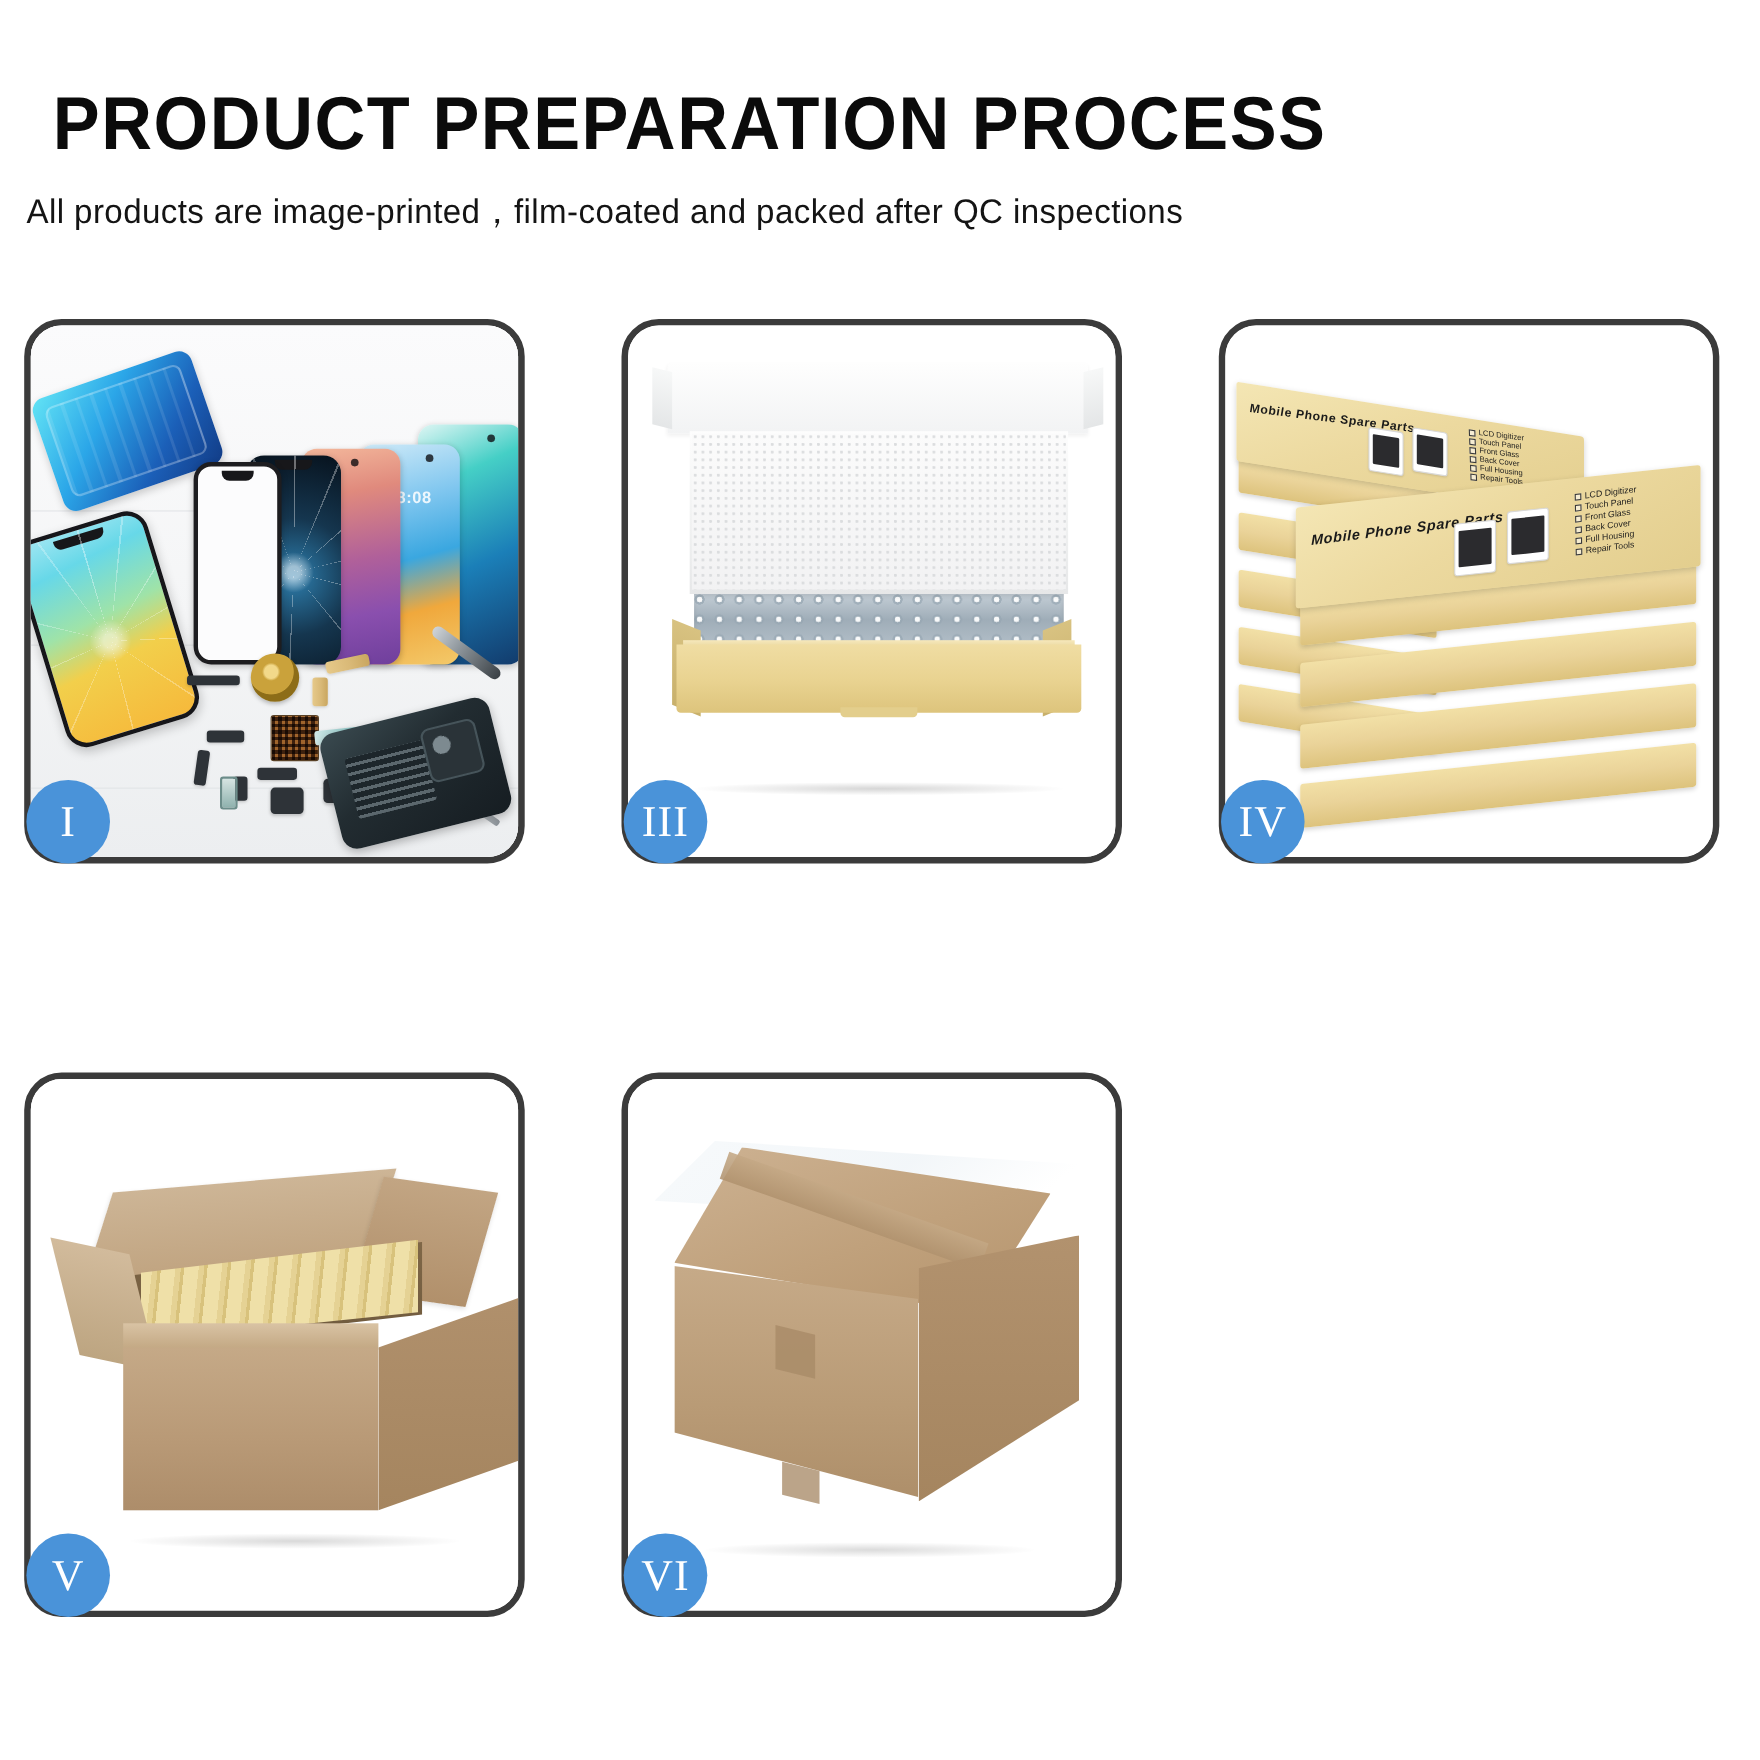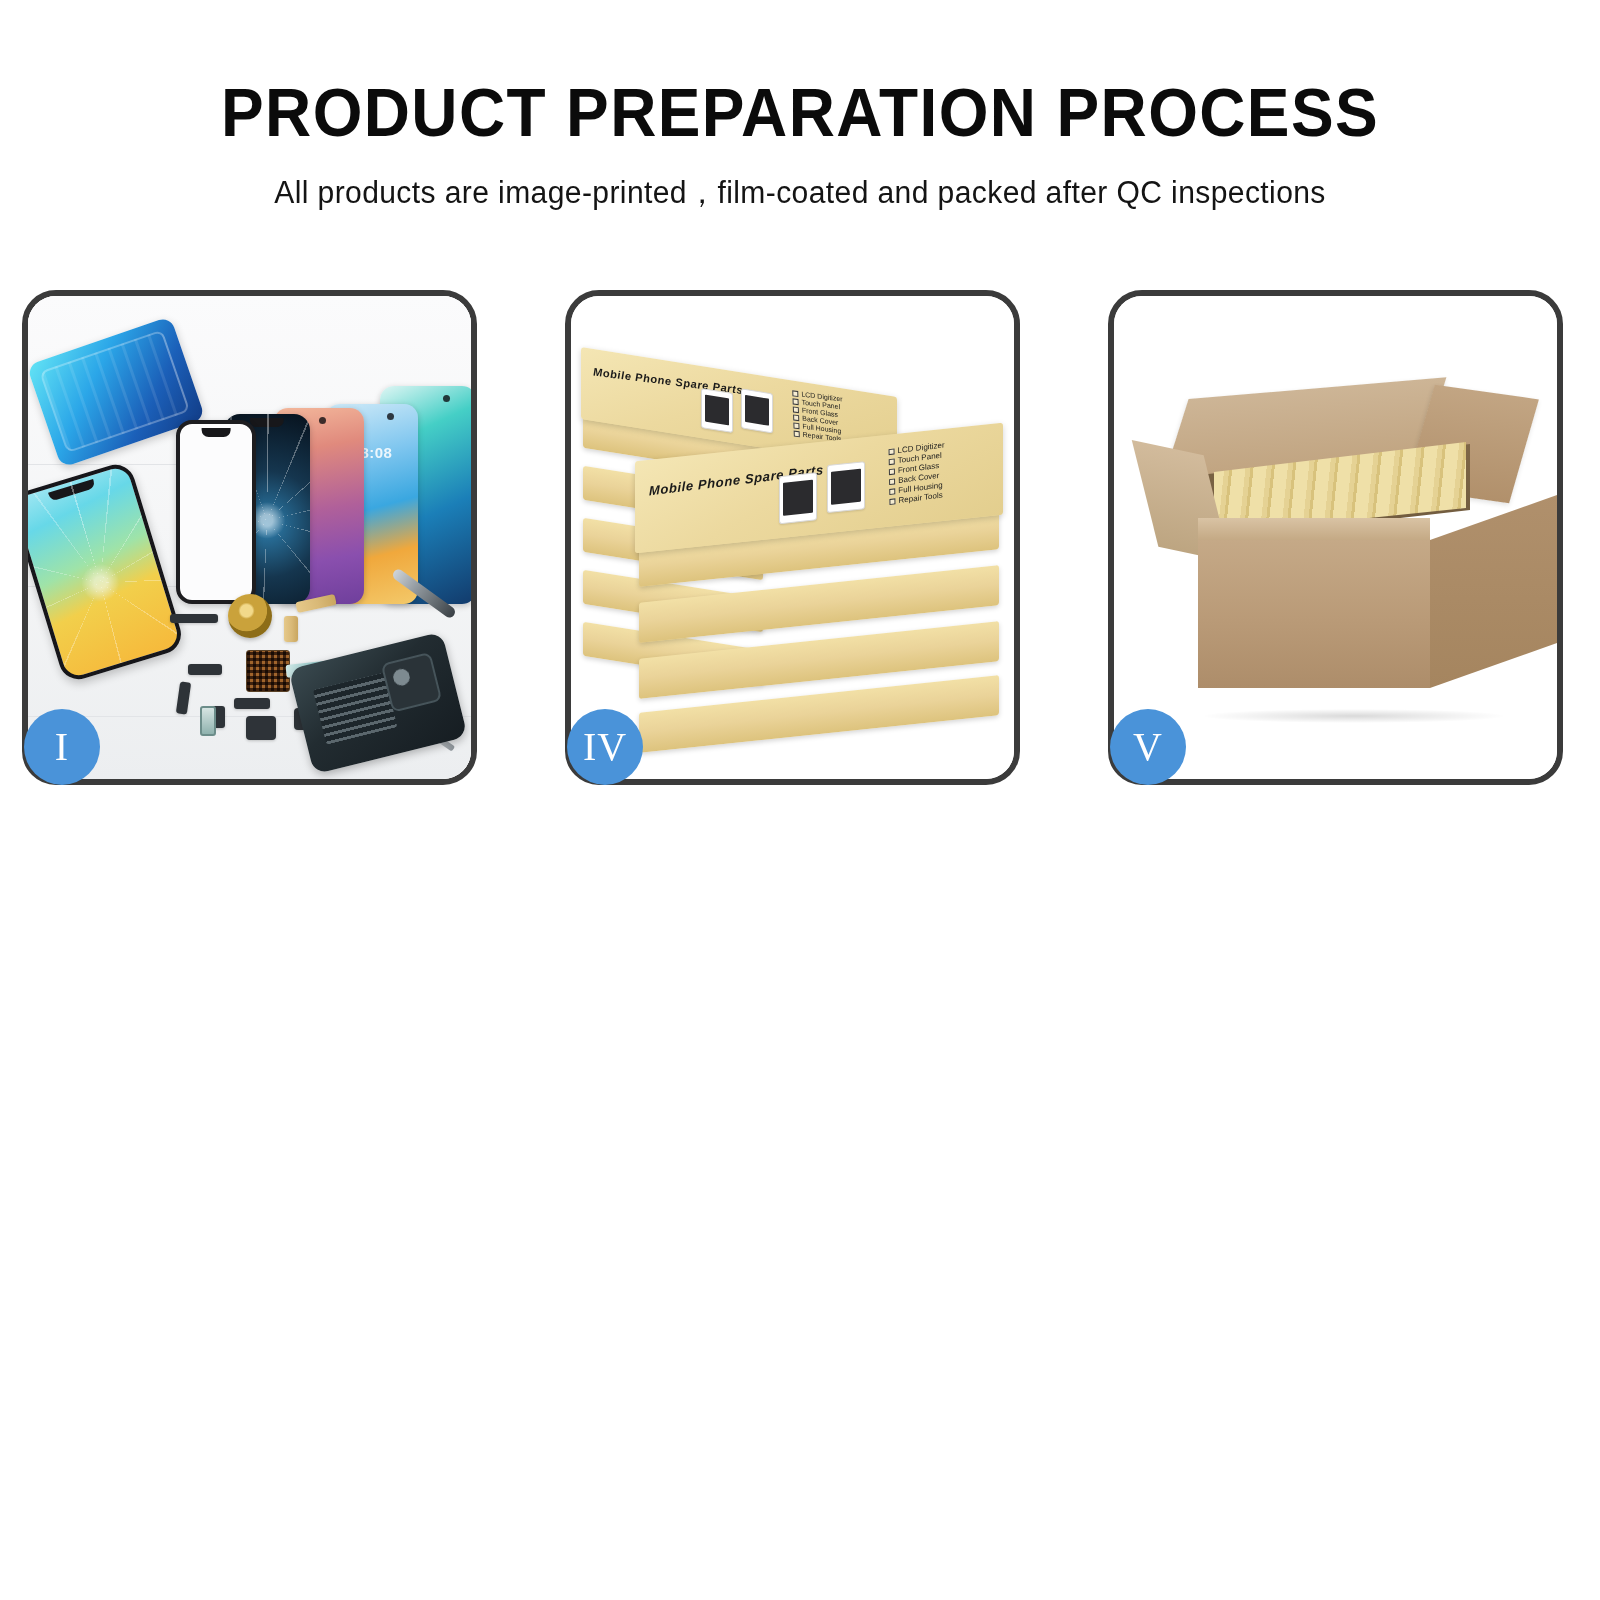--- a/index.html
+++ b/index.html
@@ -19,21 +19,20 @@
     height: 1600px;
     background: #ffffff;
   }
 
   
   .header {
     position: absolute;
     top: 78px;
     left: 0;
     width: 1600px;
-    text-align: center;
   }
 
   .title {
     font-family: "Liberation Sans", sans-serif;
     font-size: 68px;
     font-weight: 600;
     letter-spacing: 1.5px;
     color: #0b0b0b;
     line-height: 1.0;
     transform: scaleX(0.94);
@@ -585,20 +584,36 @@
         <div class="screwdriver"></div>
         <div class="screw" style="right:22px; bottom:44px; width:20px; height:6px; transform:rotate(28deg);"></div>
         <div class="screw" style="right:16px; bottom:32px; width:18px; height:6px; transform:rotate(34deg);"></div>
 
         <div class="backplate"></div>
       </div>
       <div class="badge">I</div>
     </div>
 
 
+    <div class="panel">
+      <div class="panel-stage">
+        <div class="p3-lid"></div>
+        <div class="p3-backwall"></div>
+        <div class="p3-foam"></div>
+        <div class="p3-bubblelayer"></div>
+        <div class="p3-left"></div>
+        <div class="p3-right"></div>
+        <div class="p3-innerrim"></div>
+        <div class="p3-front">
+          <div class="p3-tab"></div>
+        </div>
+        <div class="p3-shadow"></div>
+      </div>
+      <div class="badge">III</div>
+    </div>
 
     <div class="panel">
       <div class="panel-stage">
         <div class="p4-stack">
 
           <div class="ybox" style="left:2px;  top:96px;  width:180px; height:34px; transform:skewY(9deg);"></div>
           <div class="ybox" style="left:2px;  top:148px; width:180px; height:34px; transform:skewY(9deg);"></div>
           <div class="ybox" style="left:2px;  top:200px; width:180px; height:34px; transform:skewY(9deg);"></div>
           <div class="ybox" style="left:2px;  top:252px; width:180px; height:34px; transform:skewY(9deg);"></div>
           <div class="ybox" style="left:2px;  top:304px; width:180px; height:34px; transform:skewY(9deg);"></div>
@@ -687,15 +702,28 @@
           <div class="k-flap-left"></div>
           <div class="k-rim"></div>
           <div class="k-front"></div>
           <div class="k-right"></div>
           <div class="k-shadow"></div>
         </div>
       </div>
       <div class="badge">V</div>
     </div>
 
+    <div class="panel">
+      <div class="panel-stage">
+        <div class="s-wrap"></div>
+        <div class="s-top"></div>
+        <div class="s-tape-top"></div>
+        <div class="s-front"></div>
+        <div class="s-right"></div>
+        <div class="s-tape-tab1"></div>
+        <div class="s-tape-tab2"></div>
+        <div class="s-shadow"></div>
+      </div>
+      <div class="badge">VI</div>
+    </div>
 
   </div>
 </div>
 
 </body></html>

